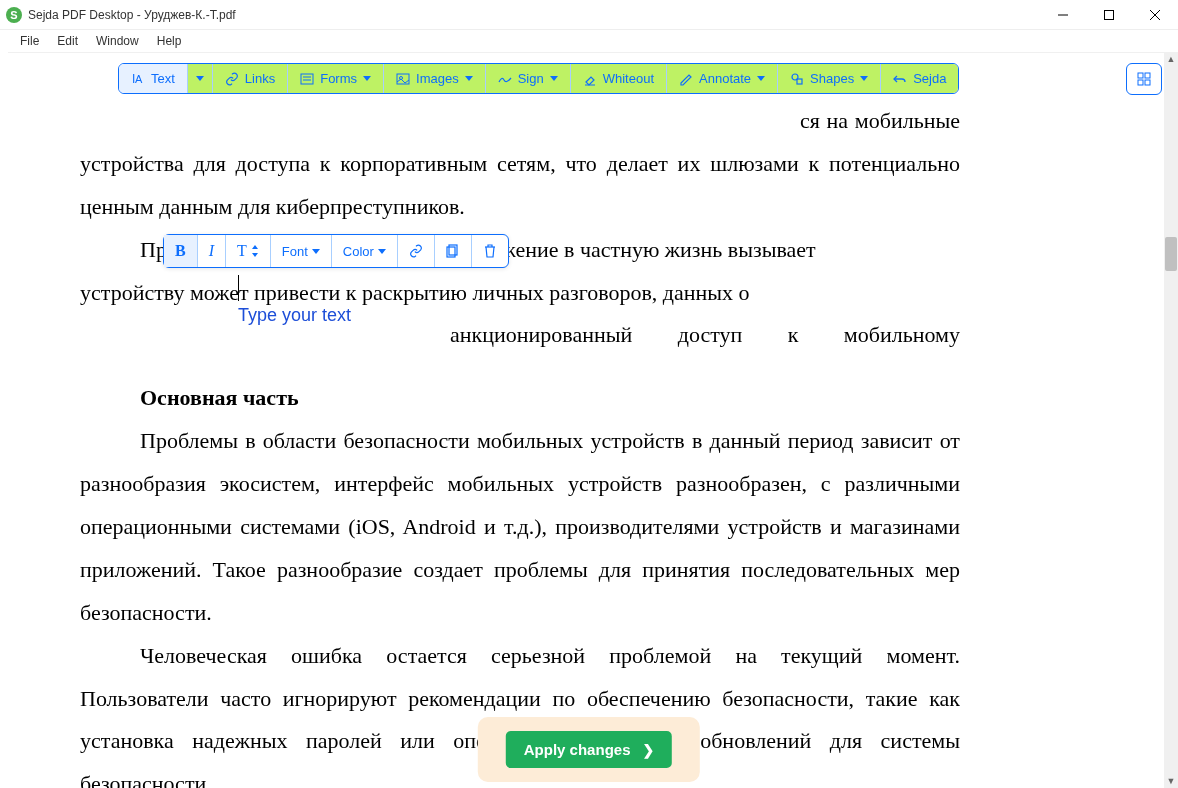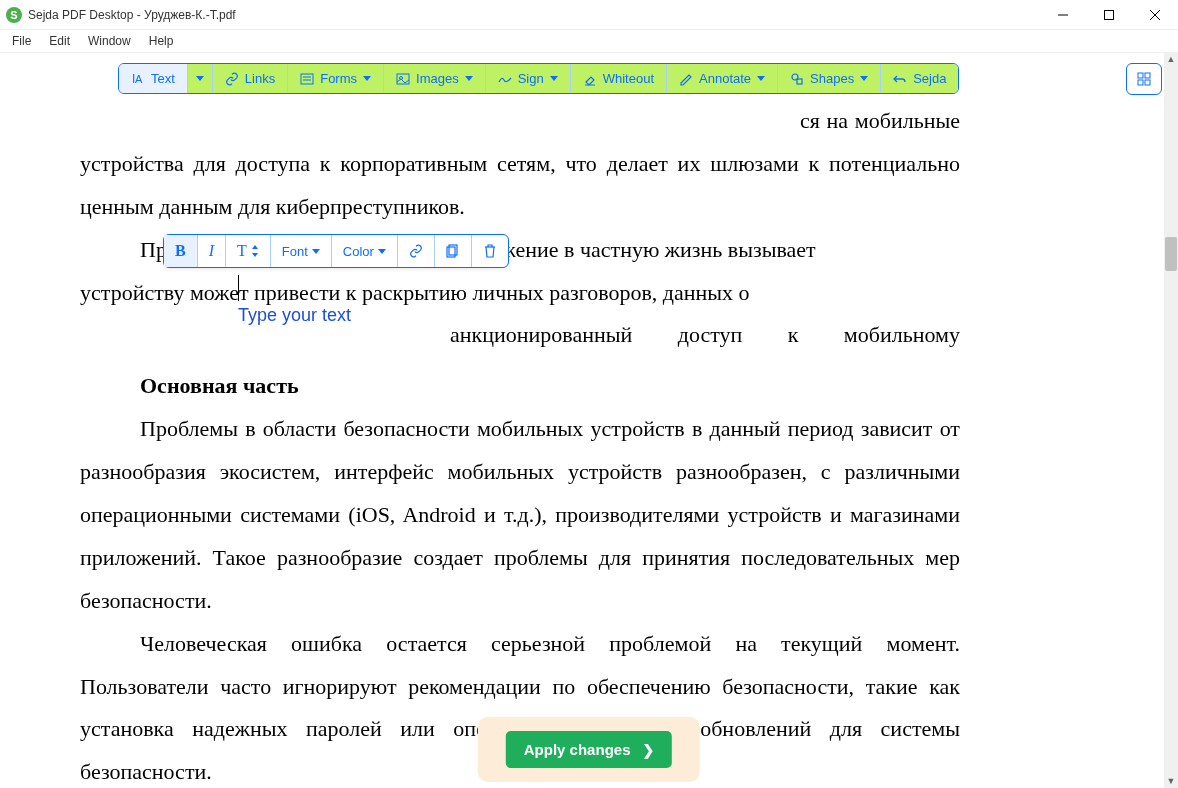--- a/index.html
+++ b/index.html
@@ -5,38 +5,38 @@
 * { box-sizing: border-box; margin: 0; padding: 0; }
 body { font-family: "Segoe UI", Arial, sans-serif; font-size: 13px; background: #fff; color: #333; overflow: hidden; width: 1178px; height: 788px; position: relative; }
 
 .titlebar { display: flex; justify-content: space-between; align-items: center; height: 30px; background: #fff; border-bottom: 1px solid #eee; padding-left: 6px; }
 .titlebar-left { display: flex; align-items: center; gap: 6px; }
 .app-icon { width: 16px; height: 16px; background: #4caf50; border-radius: 50%; display: flex; align-items: center; justify-content: center; color: #fff; font-size: 11px; font-weight: bold; }
 .titlebar-text { font-size: 12px; color: #333; }
 .win-controls { display: flex; }
 .win-btn { width: 46px; height: 30px; display: flex; align-items: center; justify-content: center; cursor: pointer; }
 
-.menubar { display: flex; gap: 2px; padding: 2px 4px; font-size: 12px; color: #333; border-bottom: 1px solid #f0f0f0; }
+.menubar { display: flex; gap: 2px; padding: 2px 4px; font-size: 12px; color: #333; border-bottom: 1px solid #f0f0f0; margin-left: 8px; }
 .menu-item { padding: 2px 8px; cursor: pointer; }
 
 .toolbar-wrap { display: flex; justify-content: space-between; align-items: flex-start; padding: 10px 16px 10px 118px; }
 .btn-group { display: flex; border: 1px solid #0d6efd; border-radius: 6px; overflow: hidden; background: #fff; }
 .tb-btn { display: flex; align-items: center; gap: 6px; padding: 7px 12px; color: #0d6efd; font-size: 13px; cursor: pointer; border-right: 1px solid #a8cfff; background: #bef264; }
 .tb-btn:last-child { border-right: none; }
 .tb-btn.active { background: #e7f1ff; }
 .tb-icon { width: 14px; height: 14px; display: inline-block; }
 .caret { width: 0; height: 0; border-left: 4px solid transparent; border-right: 4px solid transparent; border-top: 5px solid #0d6efd; }
 .caret-only { padding: 7px 8px; }
 
 .grid-btn { border: 1px solid #0d6efd; border-radius: 6px; padding: 8px 10px; color: #0d6efd; cursor: pointer; }
 
 .doc-area { position: absolute; top: 100px; bottom: 0; left: 0; right: 14px; overflow: hidden; background: #fff; display: flex; justify-content: flex-start; }
 .page { width: 1040px; padding: 0 80px 40px 80px; font-family: "Times New Roman", serif; font-size: 22px; line-height: 1.95; color: #000; text-align: justify; position: relative; }
 .para-indent { text-indent: 60px; }
-.heading { font-weight: bold; text-indent: 60px; margin-top: 8px; }
+.heading { font-weight: bold; text-indent: 60px; margin-top: 20px; }
 
 .floating-toolbar { position: absolute; left: 163px; top: 234px; display: flex; border: 1px solid #0d6efd; border-radius: 6px; background: #fff; z-index: 5; box-shadow: 0 1px 4px rgba(0,0,0,0.1); }
 .ft-btn { display: flex; align-items: center; gap: 4px; padding: 7px 11px; color: #0d6efd; font-size: 13px; border-right: 1px solid #a8cfff; cursor: pointer; }
 .ft-btn:last-child { border-right: none; }
 .ft-btn.active { background: #e7f1ff; }
 .ft-btn .label { font-family: "Times New Roman", serif; font-size: 16px; }
 
 .text-input-overlay { position: absolute; left: 238px; top: 305px; color: #1d4ed8; font-family: Arial, sans-serif; font-size: 18px; z-index: 4; }
 .cursor-line { position: absolute; left: 238px; top: 275px; width: 1px; height: 26px; background: #000; z-index: 4; }
 

